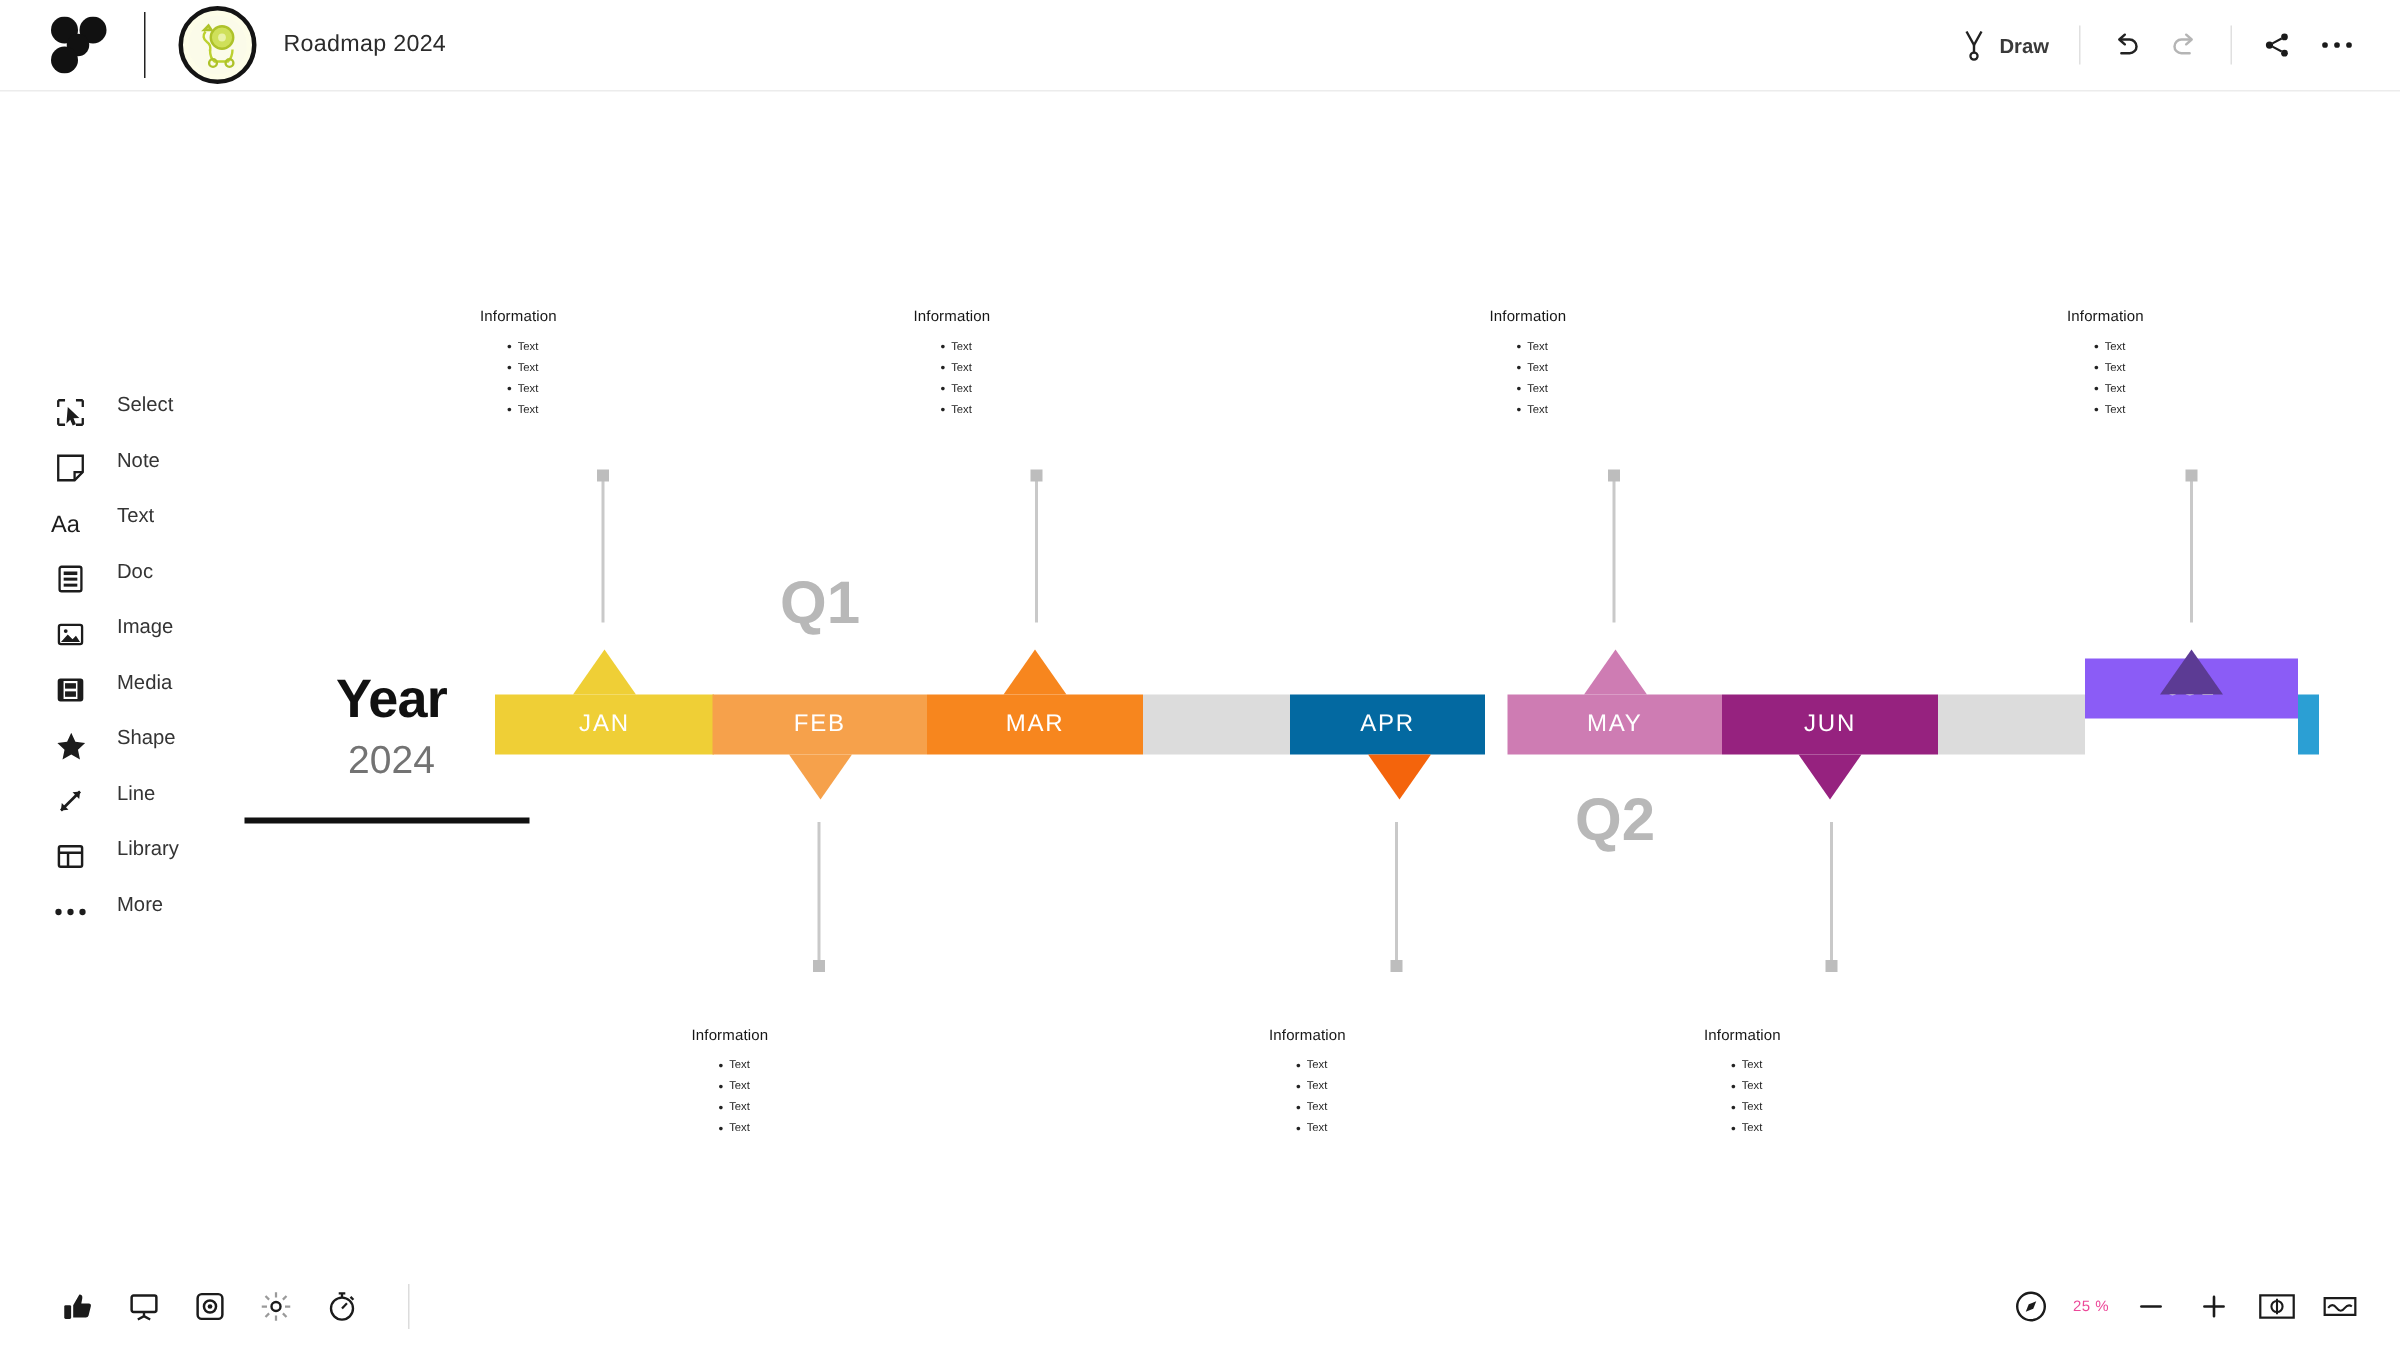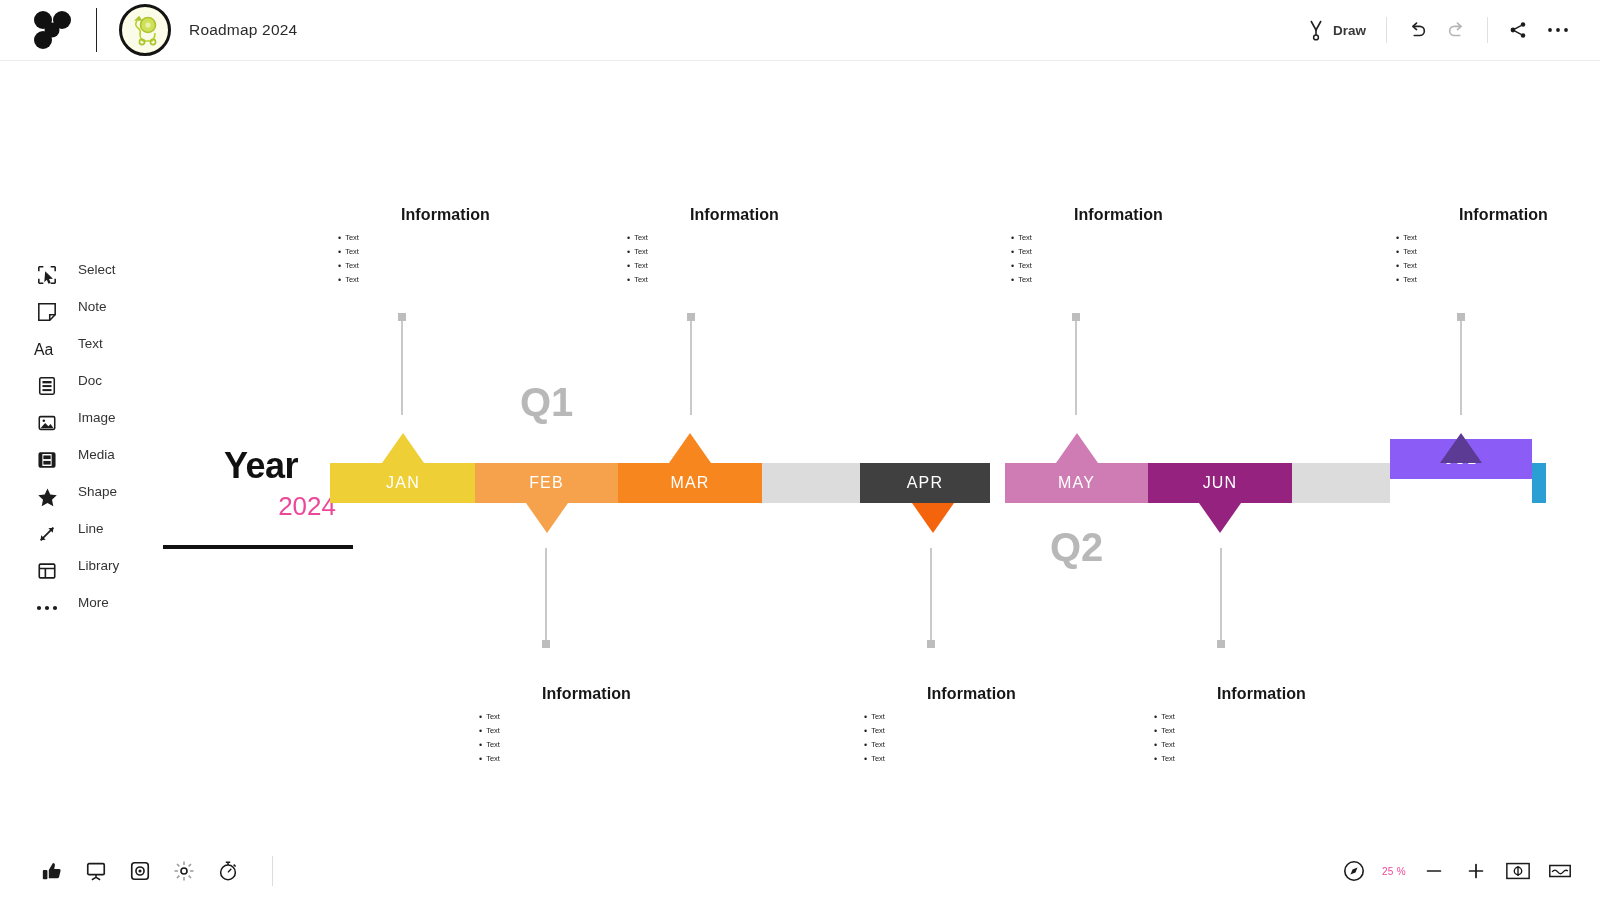--- a/index.html
+++ b/index.html
@@ -63,39 +63,39 @@
   .bb-right { margin-left:auto; margin-right: 26px; display:flex; align-items:center; gap: 14px; }
   .bb-btn { width:28px;height:28px; display:flex;align-items:center;justify-content:center; color:#1e1e1e; cursor:pointer;}
   .bb-sep { width:1px; height:30px; background:#dcdcdc; margin-left: 14px; }
   .zoomval { font-size: 10px; color:#ec4899; letter-spacing:.3px; }
 
   
   .canvas { position:absolute; left:0; top:61px; width:1600px; height: 781px; }
 
   .year-block { position:absolute; left:186px; top:383px; width:150px; text-align:center; }
   .year-word { font-size: 36px; font-weight: 700; color:#111; letter-spacing:-.5px; line-height: 44px; }
-  .year-num  { font-size: 26px; font-weight: 400; color:#ec4899; line-height: 32px; margin-top:2px;text-align:right; }
+  .year-num  { font-size: 26px; font-weight: 400; color:#737373; line-height: 32px; margin-top:2px; }
   .year-rule { position:absolute; left:163px; top:484px; width:190px; height:4px; background:#111; }
 
   .qlabel { position:absolute; font-size: 40px; font-weight:600; color:#b8b8b8; letter-spacing:0px; }
   .seg { position:absolute; top:463px; height:40px; display:flex; align-items:center; justify-content:center; }
   .seg .mlabel { font-size:16px; color:#ffffff; letter-spacing:1.2px; }
 
   
   .pin { position:absolute; width:0; height:0; }
   .pin.up { border-left: 21px solid transparent; border-right: 21px solid transparent; }
   .pin.down { border-left: 21px solid transparent; border-right: 21px solid transparent; }
 
   
   .conn { position:absolute; width:2px; background:#c9c9c9; }
   .conn-dot { position:absolute; width:8px; height:8px; background:#bdbdbd; }
 
   
   .info { position:absolute; width: 170px; }
-  .info-title { font-size: 16px; font-weight:700; color:#161616; text-align:right; letter-spacing:.1px; }
+  .info-title { font-size: 10px; font-weight:400; color:#161616; text-align:left; letter-spacing:.1px; }
   .info-list { margin-top: 7px; padding-left: 18px; }
   .info-li { font-size: 7.5px; color:#222; line-height: 14px; display:flex; gap:4px; align-items:center; }
   .info-li .bul { font-size: 9px; line-height: 14px; }
 </style>
 </head>
 <body>
 
 <div id="app">
 
   <div class="topbar">
@@ -320,21 +320,21 @@
         <div class="pin up" style="left: 381.5px; top: 372px; border-bottom: 30px solid rgb(239, 207, 54);"></div>
         <div class="seg" style="left: 475px; width: 143px; top: 402px; background: rgb(246, 161, 75);">
           <span class="mlabel">FEB</span>
         </div>
         <div class="pin down" style="left: 525.5px; top: 442px; border-top: 30px solid rgb(246, 161, 75);"></div>
         <div class="seg" style="left: 618px; width: 144px; top: 402px; background: rgb(247, 134, 30);">
           <span class="mlabel">MAR</span>
         </div>
         <div class="pin up" style="left: 669px; top: 372px; border-bottom: 30px solid rgb(247, 134, 30);"></div>
         <div class="seg" style="left: 762px; width: 98px; top: 402px; background: rgb(220, 220, 220);"></div>
-        <div class="seg" style="left: 860px; width: 130px; top: 402px; background: #404040;">
+        <div class="seg" style="left: 860px; width: 130px; top: 402px; background: #0369a1;">
           <span class="mlabel">APR</span>
         </div>
         <div class="pin down" style="left: 911.5px; top: 442px; border-top: 30px solid rgb(244, 100, 12);"></div>
         <div class="seg" style="left: 1005px; width: 143px; top: 402px; background: rgb(206, 124, 179);">
           <span class="mlabel">MAY</span>
         </div>
         <div class="pin up" style="left: 1055.5px; top: 372px; border-bottom: 30px solid rgb(206, 124, 179);"></div>
         <div class="seg" style="left: 1148px; width: 144px; top: 402px; background: rgb(150, 34, 127);">
           <span class="mlabel">JUN</span>
         </div>

